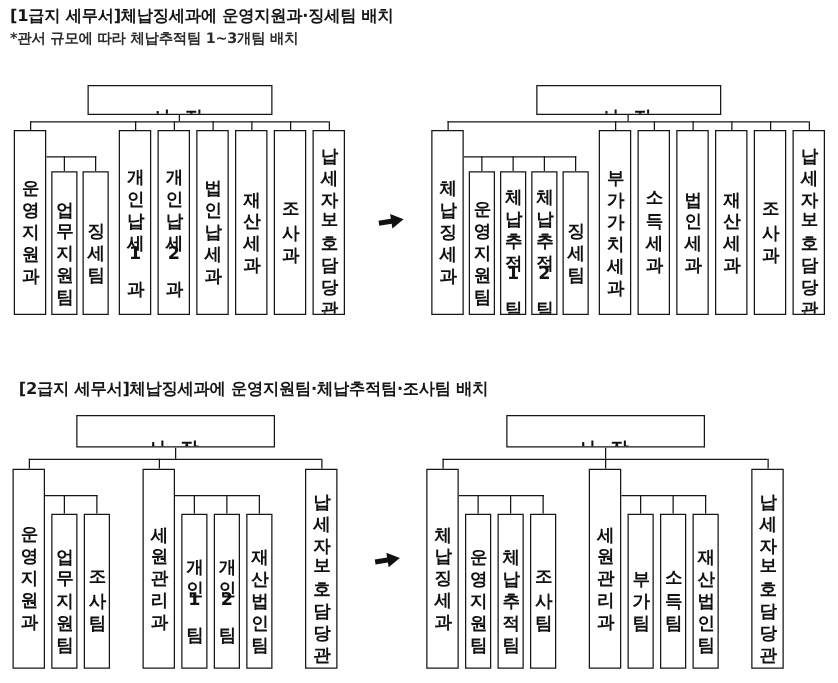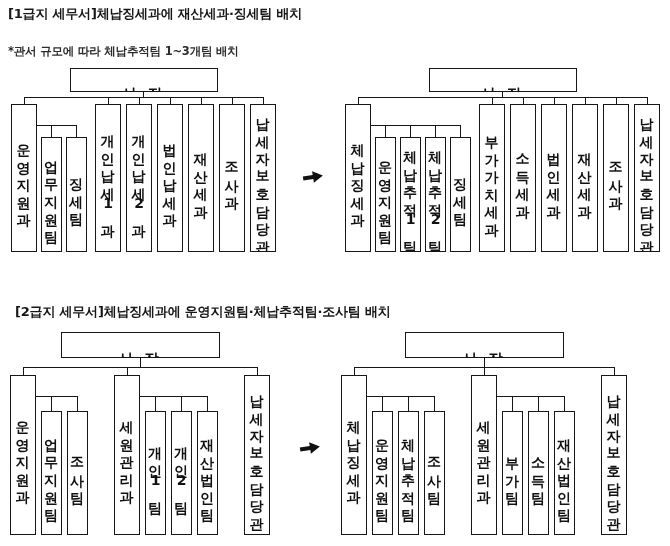--- a/index.html
+++ b/index.html
@@ -27,22 +27,22 @@
     writing-mode:vertical-rl;text-orientation:upright;
     font-size:14px;font-weight:bold;letter-spacing:3.5px;line-height:1;
     color:#111;
   }
   .htxt{font-size:15px;font-weight:bold;letter-spacing:3px;color:#111;white-space:nowrap;margin-top:28px;}
   .arrow-wrap{position:absolute;}
 </style>
 </head>
 <body>
 
-<div class="sec-title" style="left:8px;top:6px;">[1급지 세무서]체납징세과에 재산세과·징세팀 배치</div>
-<div class="sec-note" style="left:8px;top:44px;">*관서 규모에 따라 체납추적팀 1~3개팀 배치</div>
+<div class="sec-title" style="left:8px;top:6px;">[1급지 세무서]체납징세과에 운영지원과·징세팀 배치</div>
+<div class="sec-note" style="left:8px;top:23px;">*관서 규모에 따라 체납추적팀 1~3개팀 배치</div>
 
 <div class="orgchart" style="left: 11px; top: 68px; width: 265px; height: 184px;">
     <div class="cline" style="left: 132px; top: 24px; width: 1px; height: 5px;"></div>
     <div class="cline" style="left: 13px; top: 29px; width: 239px; height: 1px;"></div>
     <div class="cline" style="left: 12.5px; top: 29px; width: 1px; height: 7px;"></div>
     <div class="cline" style="left: 96.5px; top: 29px; width: 1px; height: 7px;"></div>
     <div class="cline" style="left: 127.5px; top: 29px; width: 1px; height: 7px;"></div>
     <div class="cline" style="left: 158.5px; top: 29px; width: 1px; height: 7px;"></div>
     <div class="cline" style="left: 189.5px; top: 29px; width: 1px; height: 7px;"></div>
     <div class="cline" style="left: 220.5px; top: 29px; width: 1px; height: 7px;"></div>

